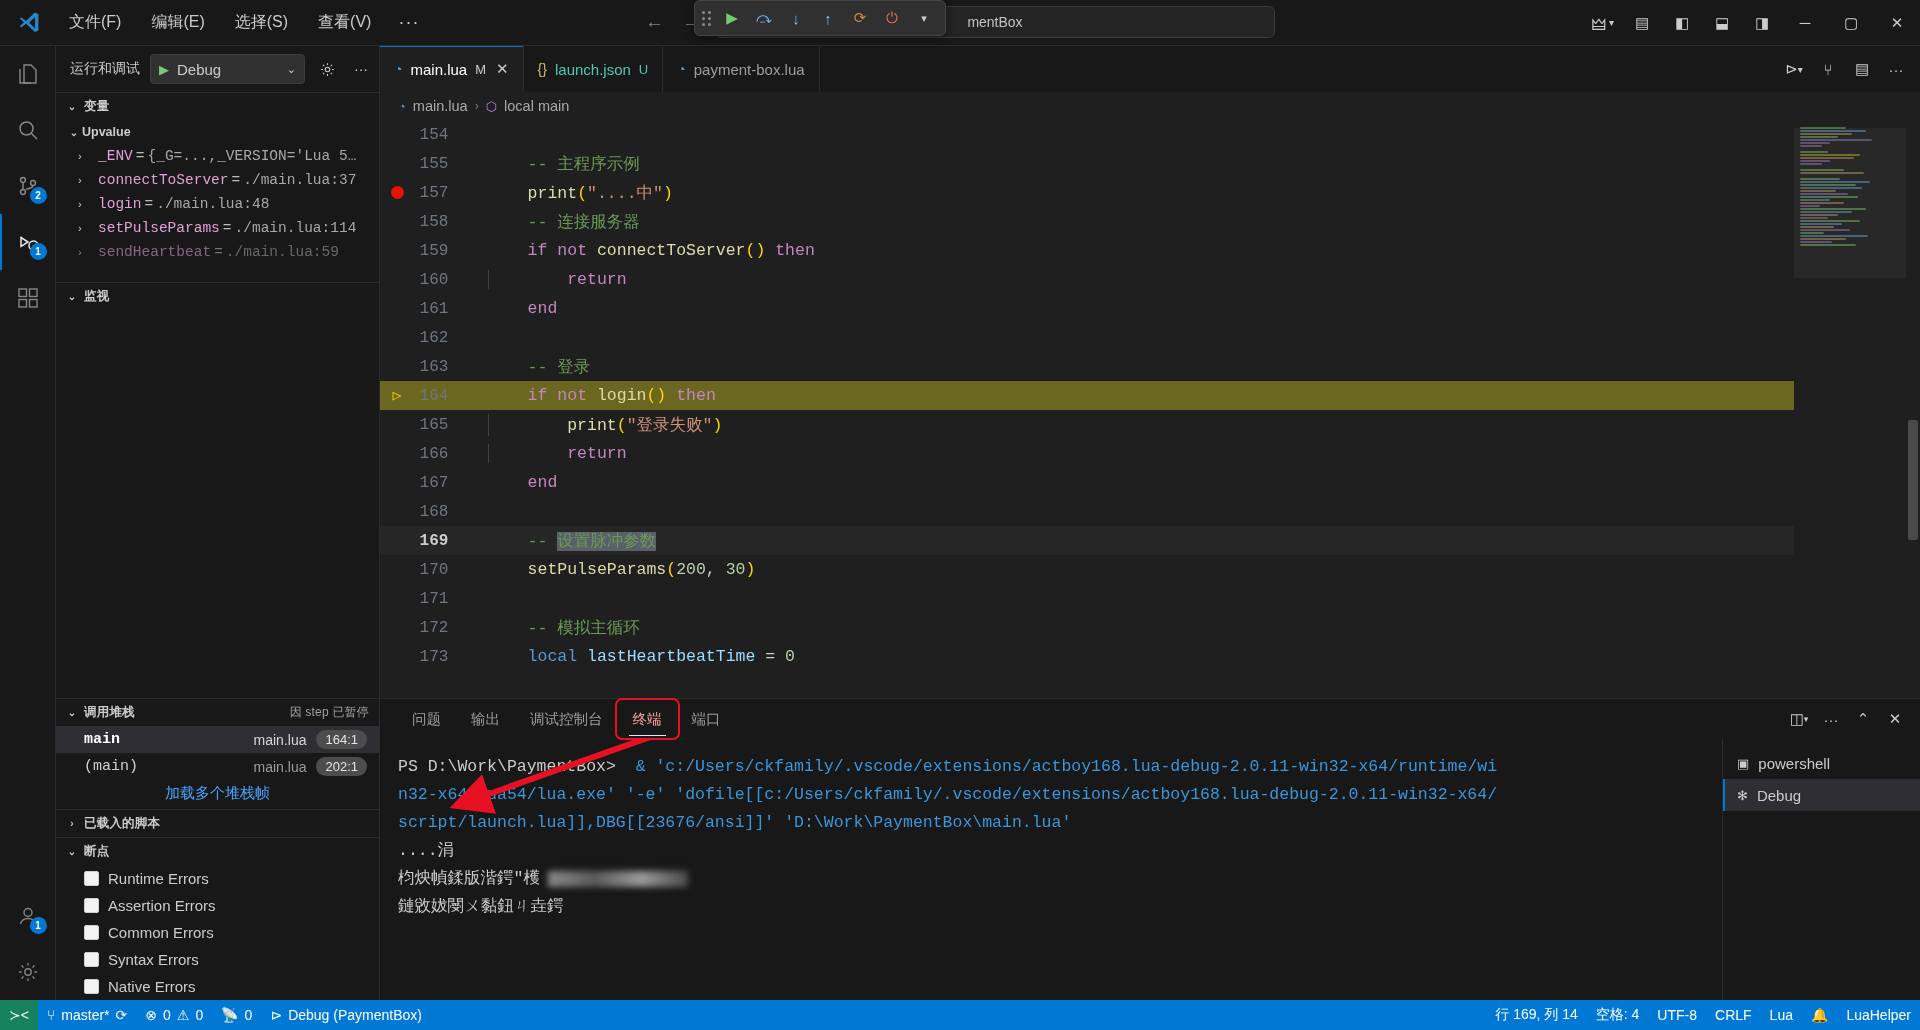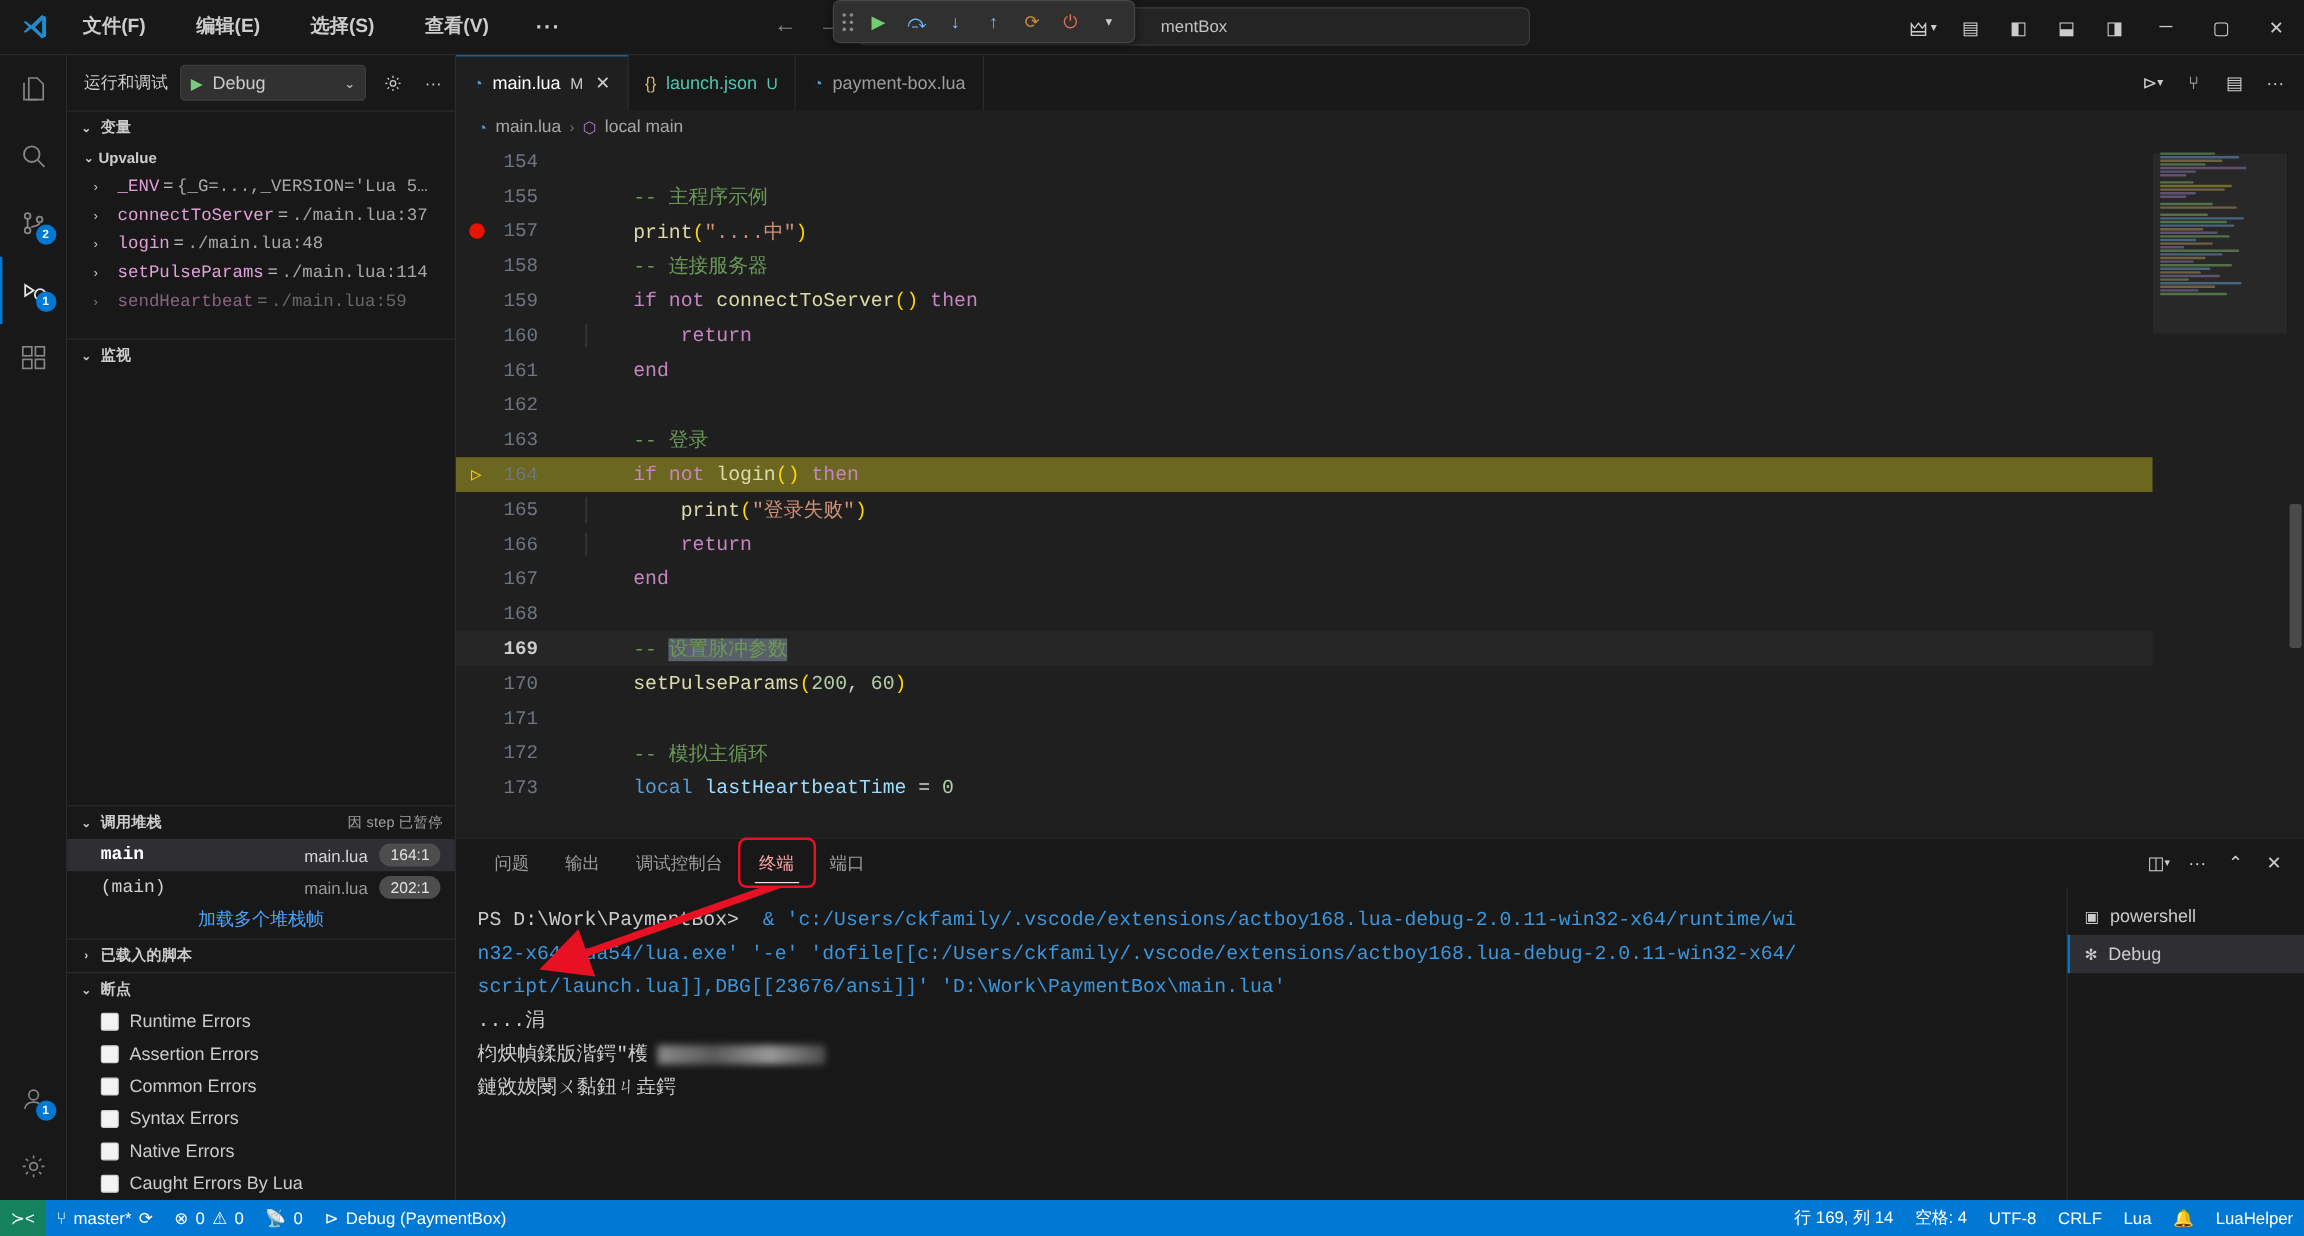--- a/index.html
+++ b/index.html
@@ -9,21 +9,21 @@
     font-family:"Liberation Sans", sans-serif;
     font-size:15px;
     -webkit-font-smoothing:antialiased;
   }
   .app { position:relative; width:1920px; height:1030px; display:flex; flex-direction:column; background:#1e1e1e; }
 
   
   .titlebar { height:46px; background:#181818; display:flex; align-items:center; flex:0 0 46px; position:relative; border-bottom:1px solid #2b2b2b;}
   .vs-logo { width:56px; display:flex; align-items:center; justify-content:center; }
   .vs-logo svg { width:26px; height:26px; }
-  .menu { display:flex; align-items:flex-start; gap:16px;font-weight:bold; }
+  .menu { display:flex; align-items:flex-start; gap:4px; }
   .menu-item { padding:4px 13px; color:#cccccc; font-size:16px; white-space:nowrap; border-radius:4px; }
   .menu-dots { padding:4px 10px; color:#cccccc; font-size:18px; letter-spacing:1px;}
 
   .tb-center { position:absolute; left:50%; transform:translateX(-50%); display:flex; align-items:center; gap:10px; top:6px;}
   .nav-arrows { display:flex; gap:18px; align-items:center; color:#868686; font-size:19px; margin-right:4px;}
   .searchbox {
     width:560px; height:32px; background:#242424; border:1px solid #3c3c3c; border-radius:6px;
     display:flex; align-items:center; justify-content:center; color:#cccccc; font-size:14px;
     position:relative;
   }
@@ -412,24 +412,20 @@
             <span>Common Errors</span>
           </div>
           <div class="bp-row">
             <span class="cbx"></span>
             <span>Syntax Errors</span>
           </div>
           <div class="bp-row">
             <span class="cbx"></span>
             <span>Native Errors</span>
           </div>
-          <div class="bp-row">
-            <span class="cbx"></span>
-            <span>Caught Errors By Lua</span>
-          </div>
         </div>
       </div>
     </div>
 
     <div style="flex:1; display:flex; flex-direction:column; min-width:0;">
 
       <div class="editor-area">
         <div class="tabsbar">
           <div class="tab active">
             <span class="ti" style="color:#4e9bd6;">◔</span>
@@ -552,21 +548,21 @@
 
             <div class="cline cur cur-line-bg">
               <span class="gutter-bp"></span>
               <span class="lnum">169</span>
               <span class="ctext">    <span class="cm">--</span> <span class="cm sel-text">设置脉冲参数</span></span>
             </div>
 
             <div class="cline">
               <span class="gutter-bp"></span>
               <span class="lnum">170</span>
-              <span class="ctext">    <span class="fn">setPulseParams</span><span class="par">(</span><span class="num">200</span>, <span class="num">60</span><span class="par">)</span></span>
+              <span class="ctext">    <span class="fn">setPulseParams</span><span class="par">(</span><span class="num">200</span>, <span class="num">30</span><span class="par">)</span></span>
             </div>
 
             <div class="cline">
               <span class="gutter-bp"></span>
               <span class="lnum">171</span>
               <span class="ctext"></span>
             </div>
 
             <div class="cline">
               <span class="gutter-bp"></span>

